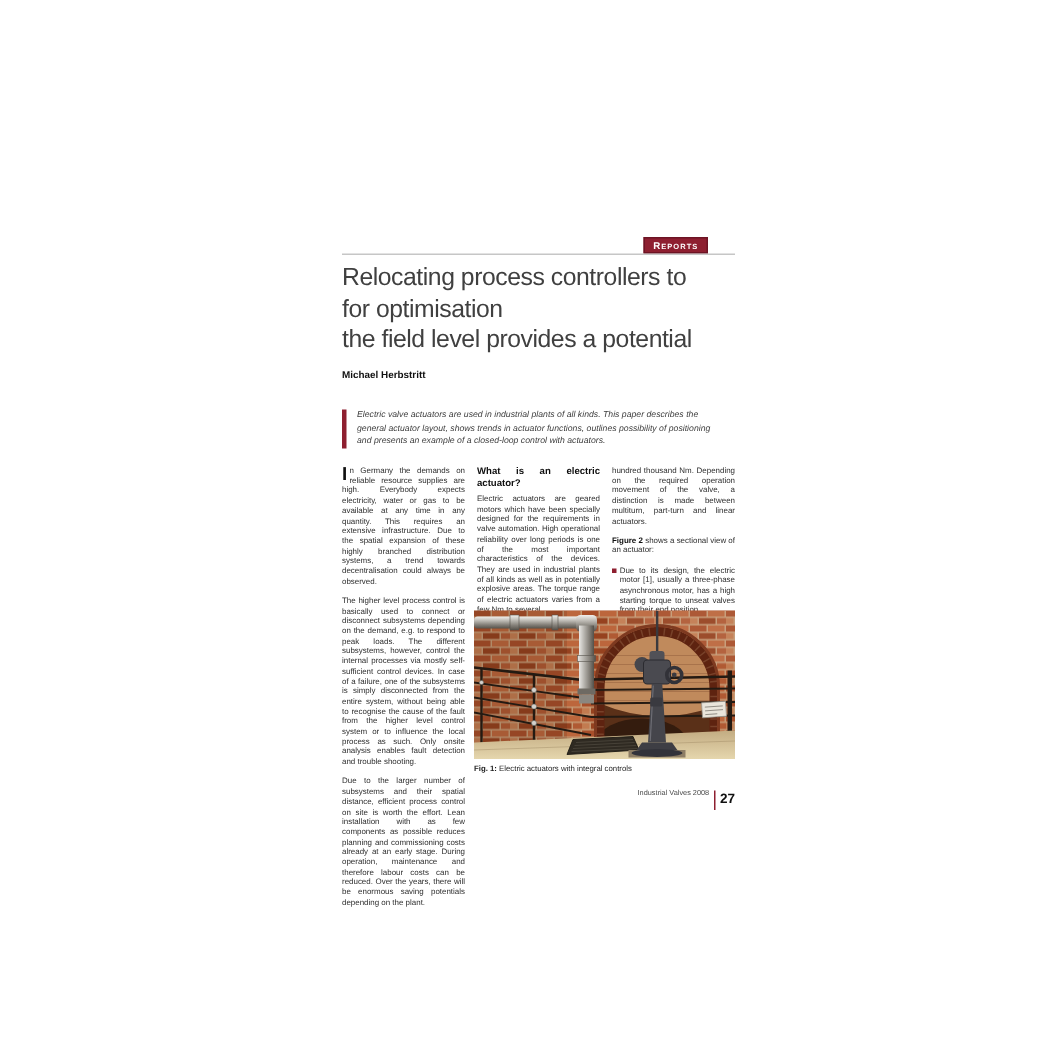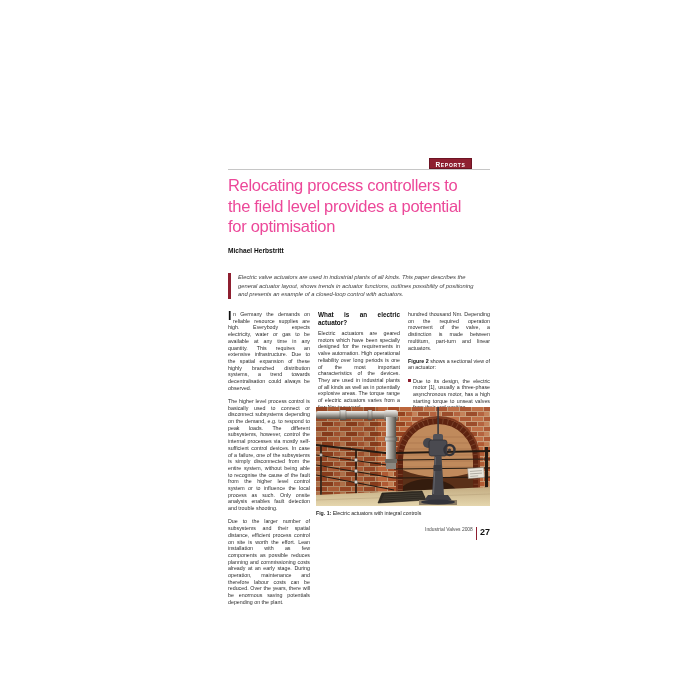--- a/index.html
+++ b/index.html
@@ -4,21 +4,21 @@
 <style>
   html,body{margin:0;padding:0;background:#ffffff;}
   .canvas{position:relative;width:700px;height:700px;background:#ffffff;overflow:hidden;
           font-family:"Liberation Sans", sans-serif;color:#2e2e2e;}
 
   .badge{position:absolute;left:429px;top:158px;width:43px;height:11px;background:#8e1f30;
          color:#ffffff;font-variant:small-caps;font-weight:bold;font-size:6.5px;line-height:11px;
          text-align:center;letter-spacing:0.7px;border:0.5px solid #6d1424;box-sizing:border-box;}
   .rule{position:absolute;left:228px;top:169px;width:262px;height:1px;background:#c6c6c6;}
 
-  .title{position:absolute;left:228px;top:175px;color:#ec4899;font-size:16.5px;line-height:20.5px;
+  .title{position:absolute;left:228px;top:175px;color:#404040;font-size:16.5px;line-height:20.5px;
          letter-spacing:-0.3px;font-weight:400;}
   .title div{white-space:nowrap;}
 
   .author{position:absolute;left:228px;top:247px;font-size:6.6px;font-weight:bold;color:#101010;}
 
   .abstract{position:absolute;left:228px;top:273px;width:242px;border-left:3px solid #8e1f30;
             padding-left:7px;font-style:italic;font-size:5.8px;line-height:8.6px;color:#3d3d3d;}
 
   .columns{position:absolute;left:228px;top:311px;width:262px;display:flex;gap:8px;}
   .col{width:82px;font-size:5.3px;line-height:6.7px;text-align:justify;color:#2c2c2c;}
@@ -43,22 +43,22 @@
 </head>
 <body>
 
 <div class="canvas">
 
   <div class="badge">Reports</div>
   <div class="rule"></div>
 
   <div class="title">
     <div>Relocating process controllers to</div>
+    <div>for optimisation</div>
     <div>the field level provides a potential</div>
-    <div>for optimisation</div>
   </div>
 
   <div class="author">Michael Herbstritt</div>
 
   <div class="abstract">Electric valve actuators are used in industrial plants of all kinds. This paper describes the general actuator layout, shows trends in actuator functions, outlines possibility of positioning and presents an example of a closed-loop control with actuators.</div>
 
   <div class="columns">
     <div class="col">
       <p><span class="dropcap">I</span><span>n Germany the demands on reliable resource supplies are high. Everybody expects electricity, water or gas to be available at any time in any quantity. This requires an extensive infrastructure. Due to the spatial expansion of these highly branched distribution systems, a trend towards decentralisation could always be observed.</span></p>
       <p>The higher level process control is basically used to connect or disconnect subsystems depending on the demand, e.g. to respond to peak loads. The different subsystems, however, control the internal processes via mostly self-sufficient control devices. In case of a failure, one of the subsystems is simply disconnected from the entire system, without being able to recognise the cause of the fault from the higher level control system or to influence the local process as such. Only onsite analysis enables fault detection and trouble shooting.</p>

